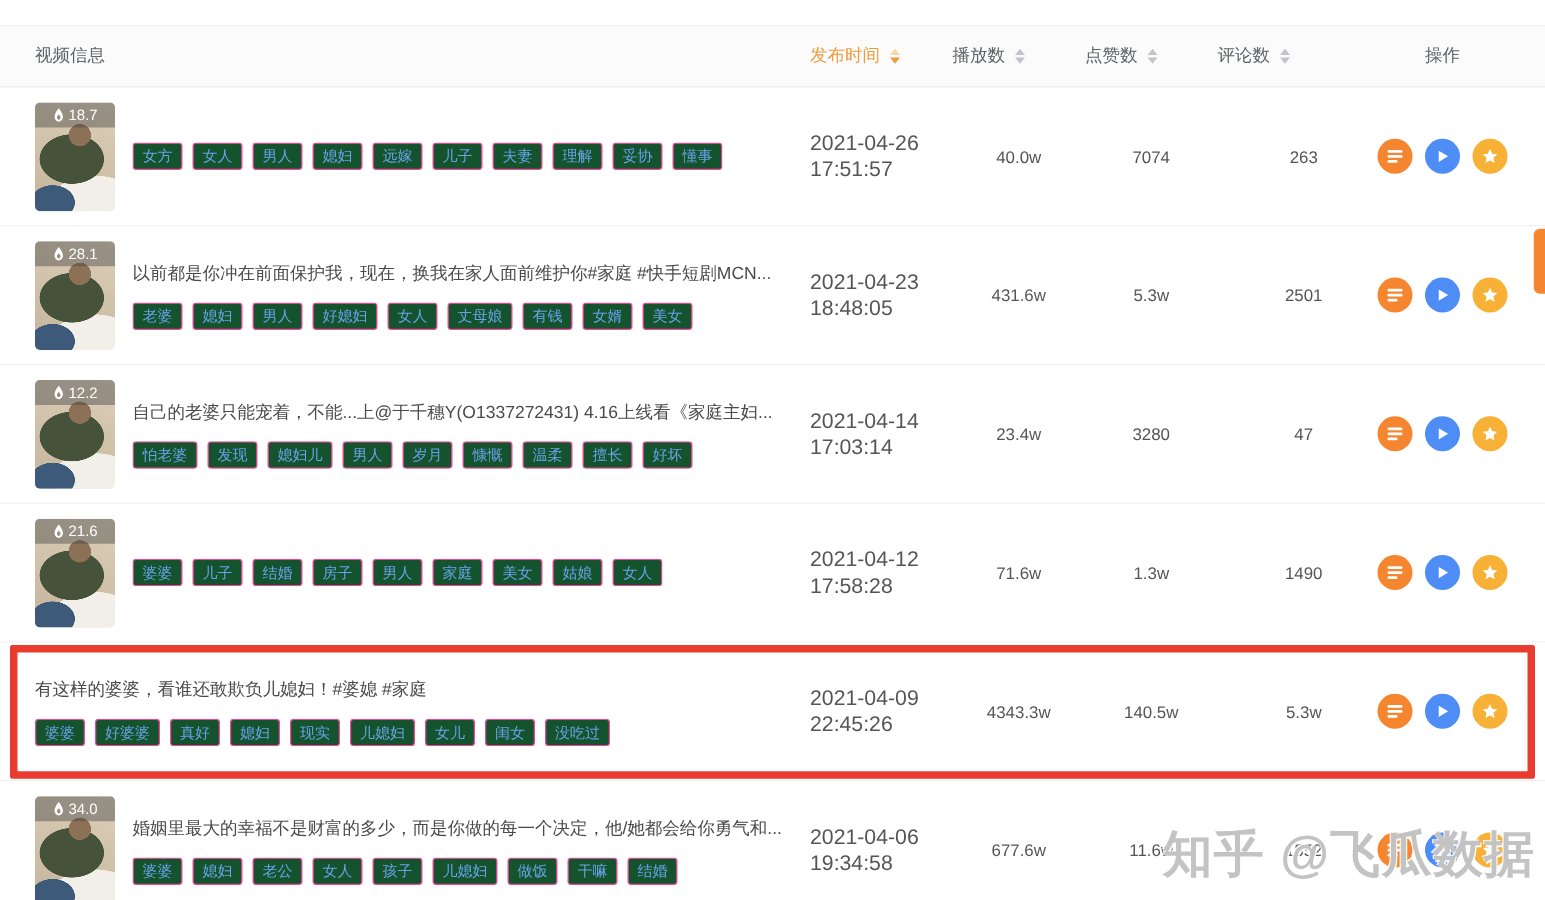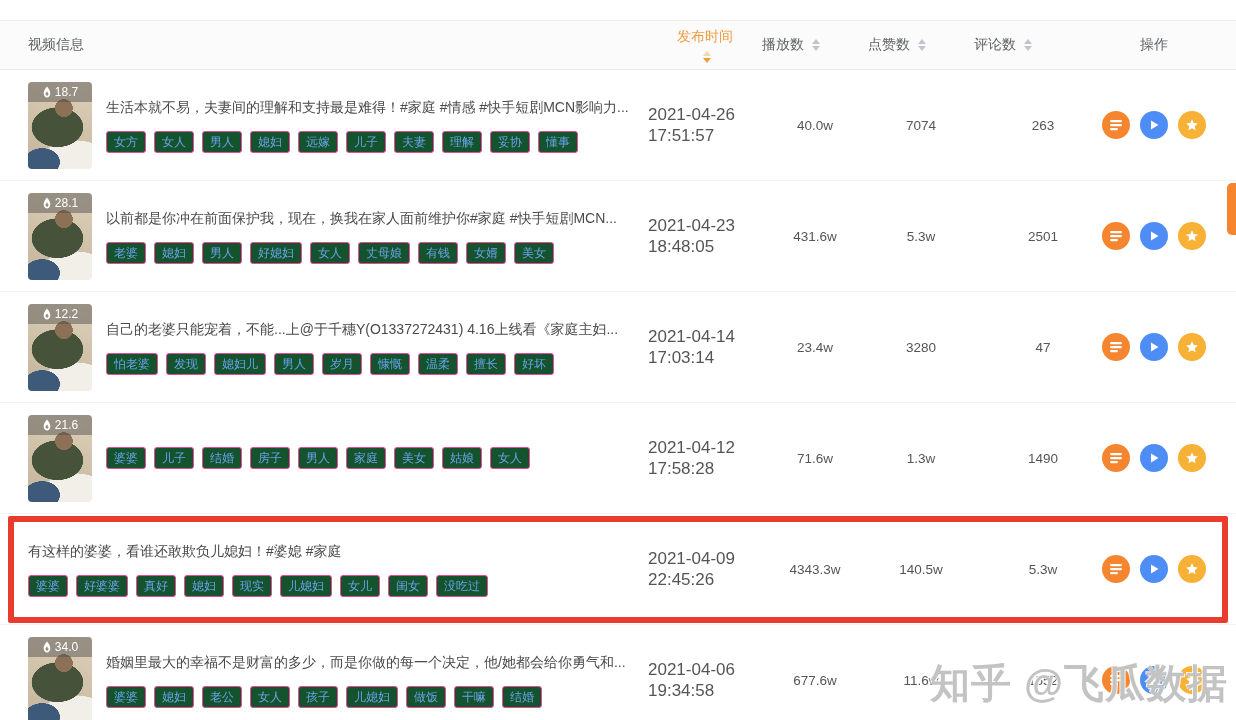--- a/index.html
+++ b/index.html
@@ -10,21 +10,21 @@
   
   .grid { display: grid; grid-template-columns: 620px 114px 106px 106px 124px 1fr;
     padding-left: 28px; }
 
   
   .thead { height: 50px; background: #fbfbfb; border-top: 1px solid #efefef;
     border-bottom: 1px solid #ebebeb; align-items: center;
     font-size: 14px; color: #606266; }
   .th { display: flex; align-items: center; gap: 5px; }
   .th.center { justify-content: center; padding-right: 26px; }
-  .th.active { color: #ef9c3f; flex-direction: column; }
+  .th.active { color: #ef9c3f; }
   .sort { display: inline-flex; flex-direction: column; align-items: center; margin-left: 3px; }
   .caret { width: 0; height: 0; border-left: 4px solid transparent; border-right: 4px solid transparent; }
   .caret.up { border-bottom: 5px solid #c0c4cc; margin-bottom: 2px; }
   .caret.down { border-top: 5px solid #c0c4cc; }
   .sort.active .caret.up { border-bottom-color: #f5d7a8; }
   .sort.active .caret.down { border-top-color: #ef9c3f; }
 
   
   .row { position: relative; height: 111px; align-items: center;
     border-bottom: 1px solid #f2f2f2; }
@@ -122,21 +122,20 @@
     <div class="video-cell">
       <div class="thumb">
         <div class="badge">
           <svg class="flame" viewBox="0 0 24 28" fill="#fff">
             <path d="M12 1C12 1 4 10 4 17.5C4 22.7 7.8 27 12 27s8-4.3 8-9.5C20 10 12 1 12 1zm0 22c-1.9 0-3.5-1.8-3.5-4 0-2.4 3.5-6 3.5-6s3.5 3.6 3.5 6c0 2.2-1.6 4-3.5 4z"></path>
           </svg>
           <span class="score">18.7</span>
         </div>
       </div>
       <div class="vtext">
-        <div class="vtitle">生活本就不易，夫妻间的理解和支持最是难得！#家庭 #情感 #快手短剧MCN影响力...</div>
         <div class="tags">
               <span class="tag">女方</span>
               <span class="tag">女人</span>
               <span class="tag">男人</span>
               <span class="tag">媳妇</span>
               <span class="tag">远嫁</span>
               <span class="tag">儿子</span>
               <span class="tag">夫妻</span>
               <span class="tag">理解</span>
               <span class="tag">妥协</span>

